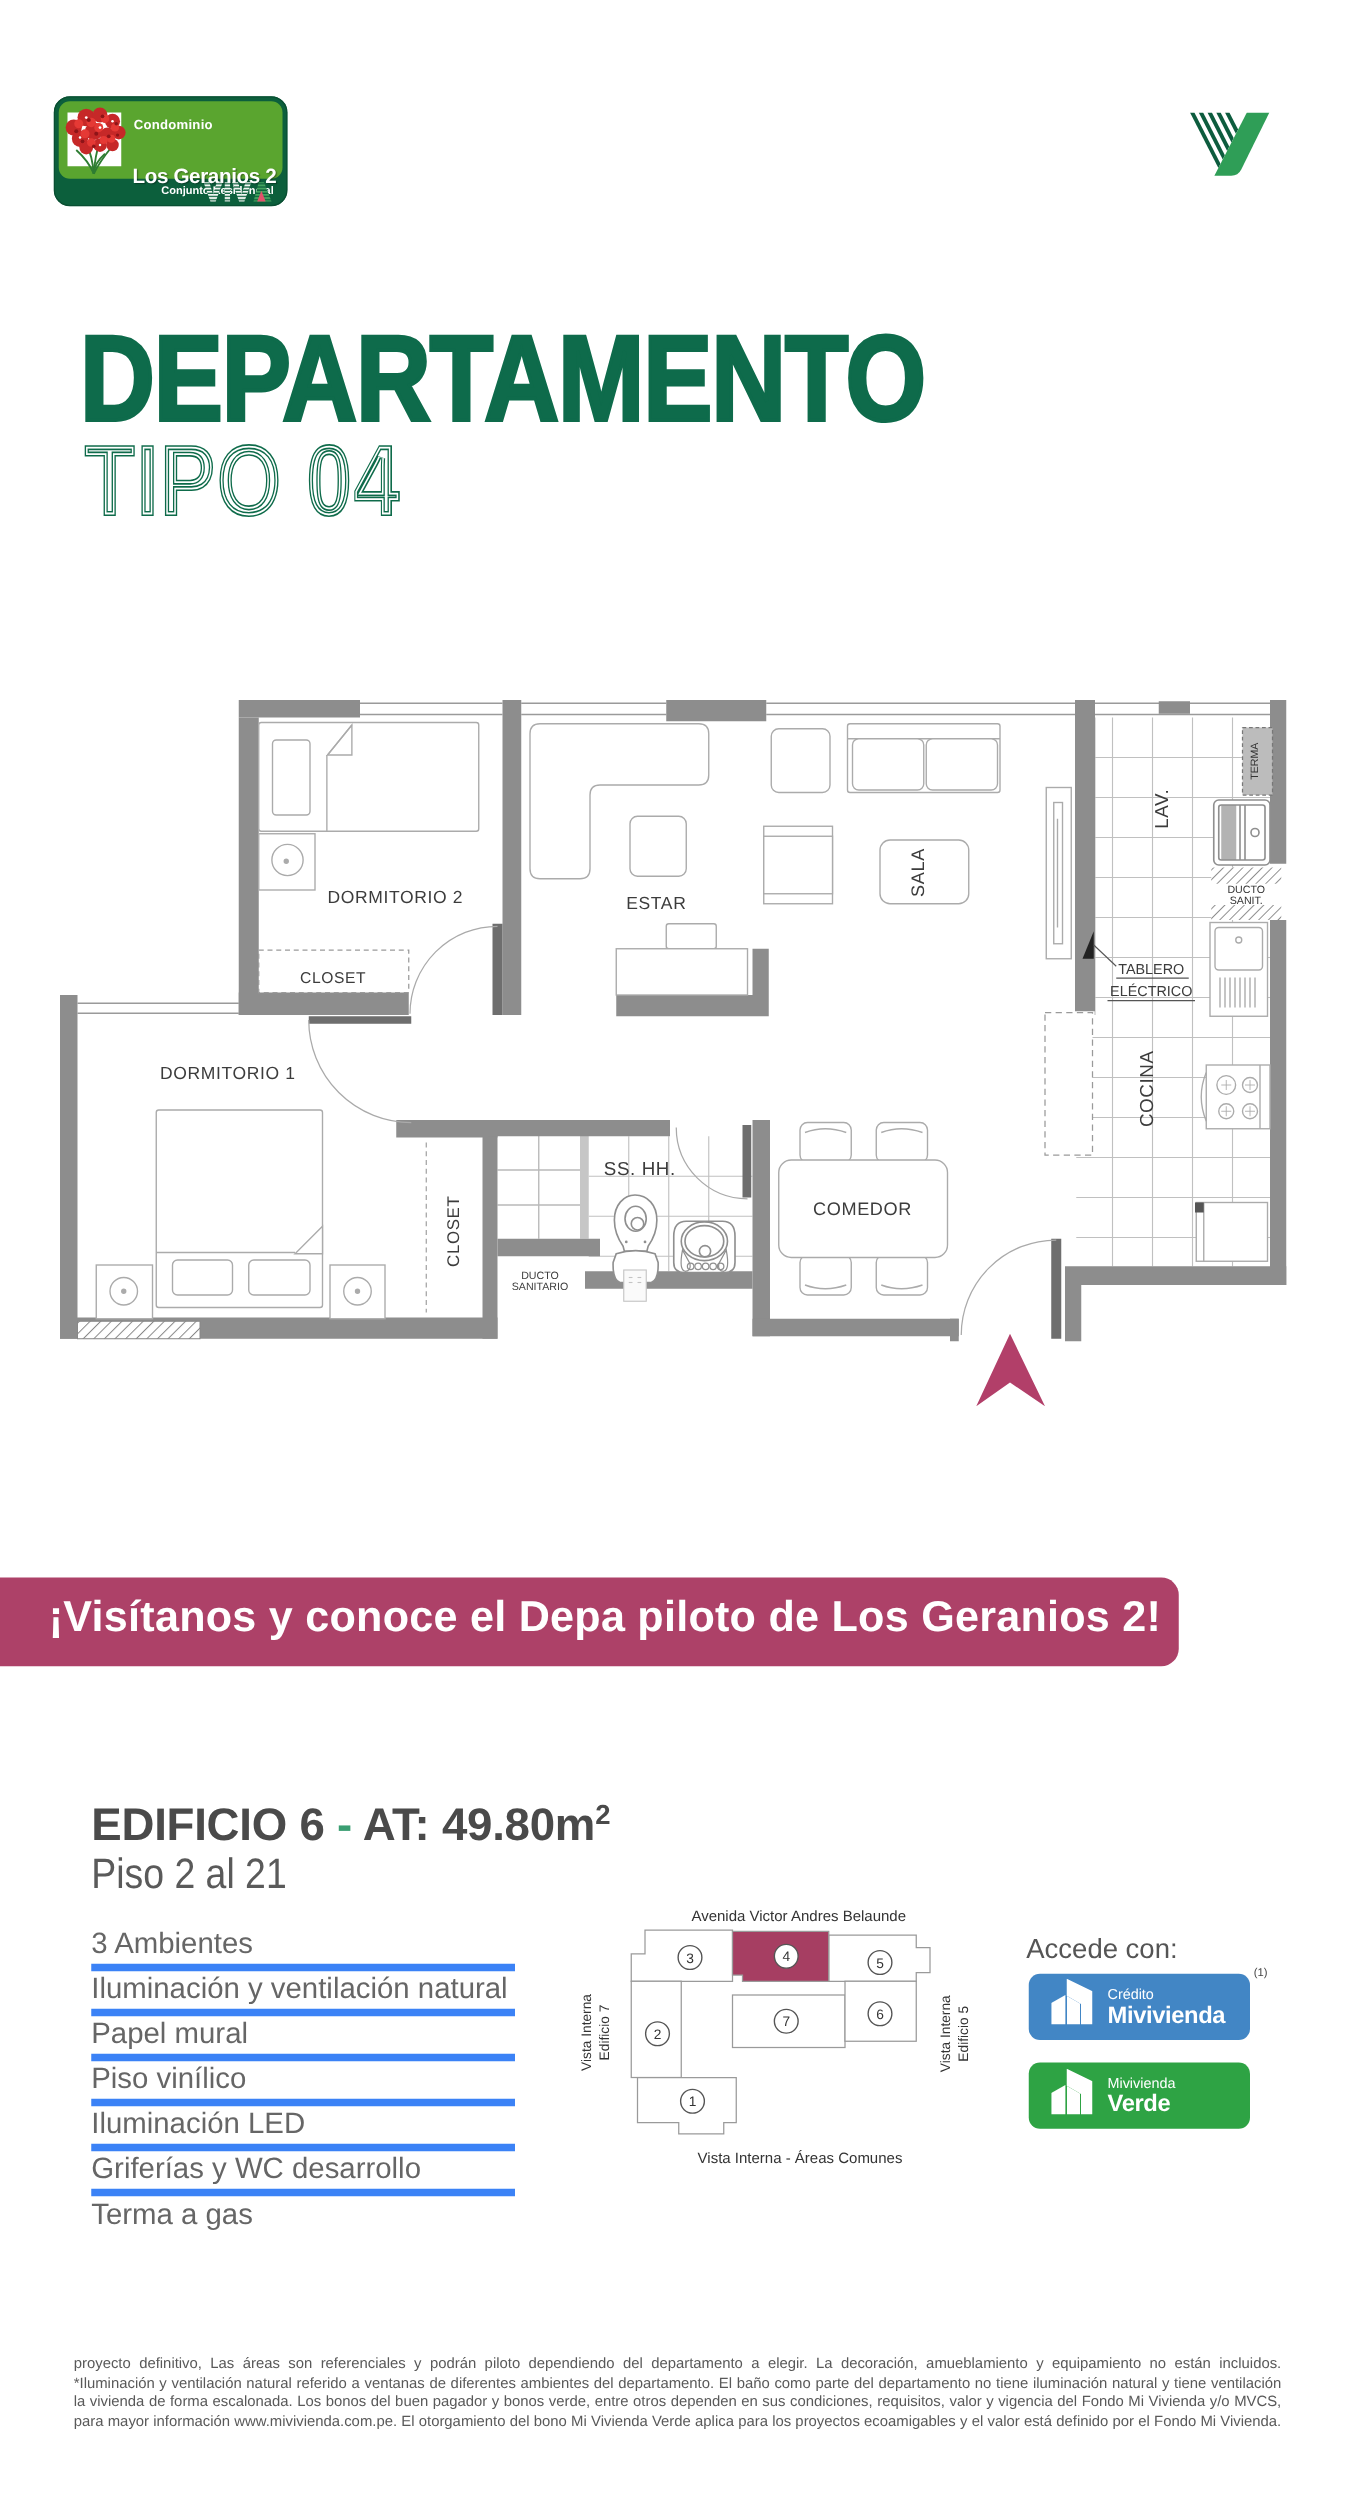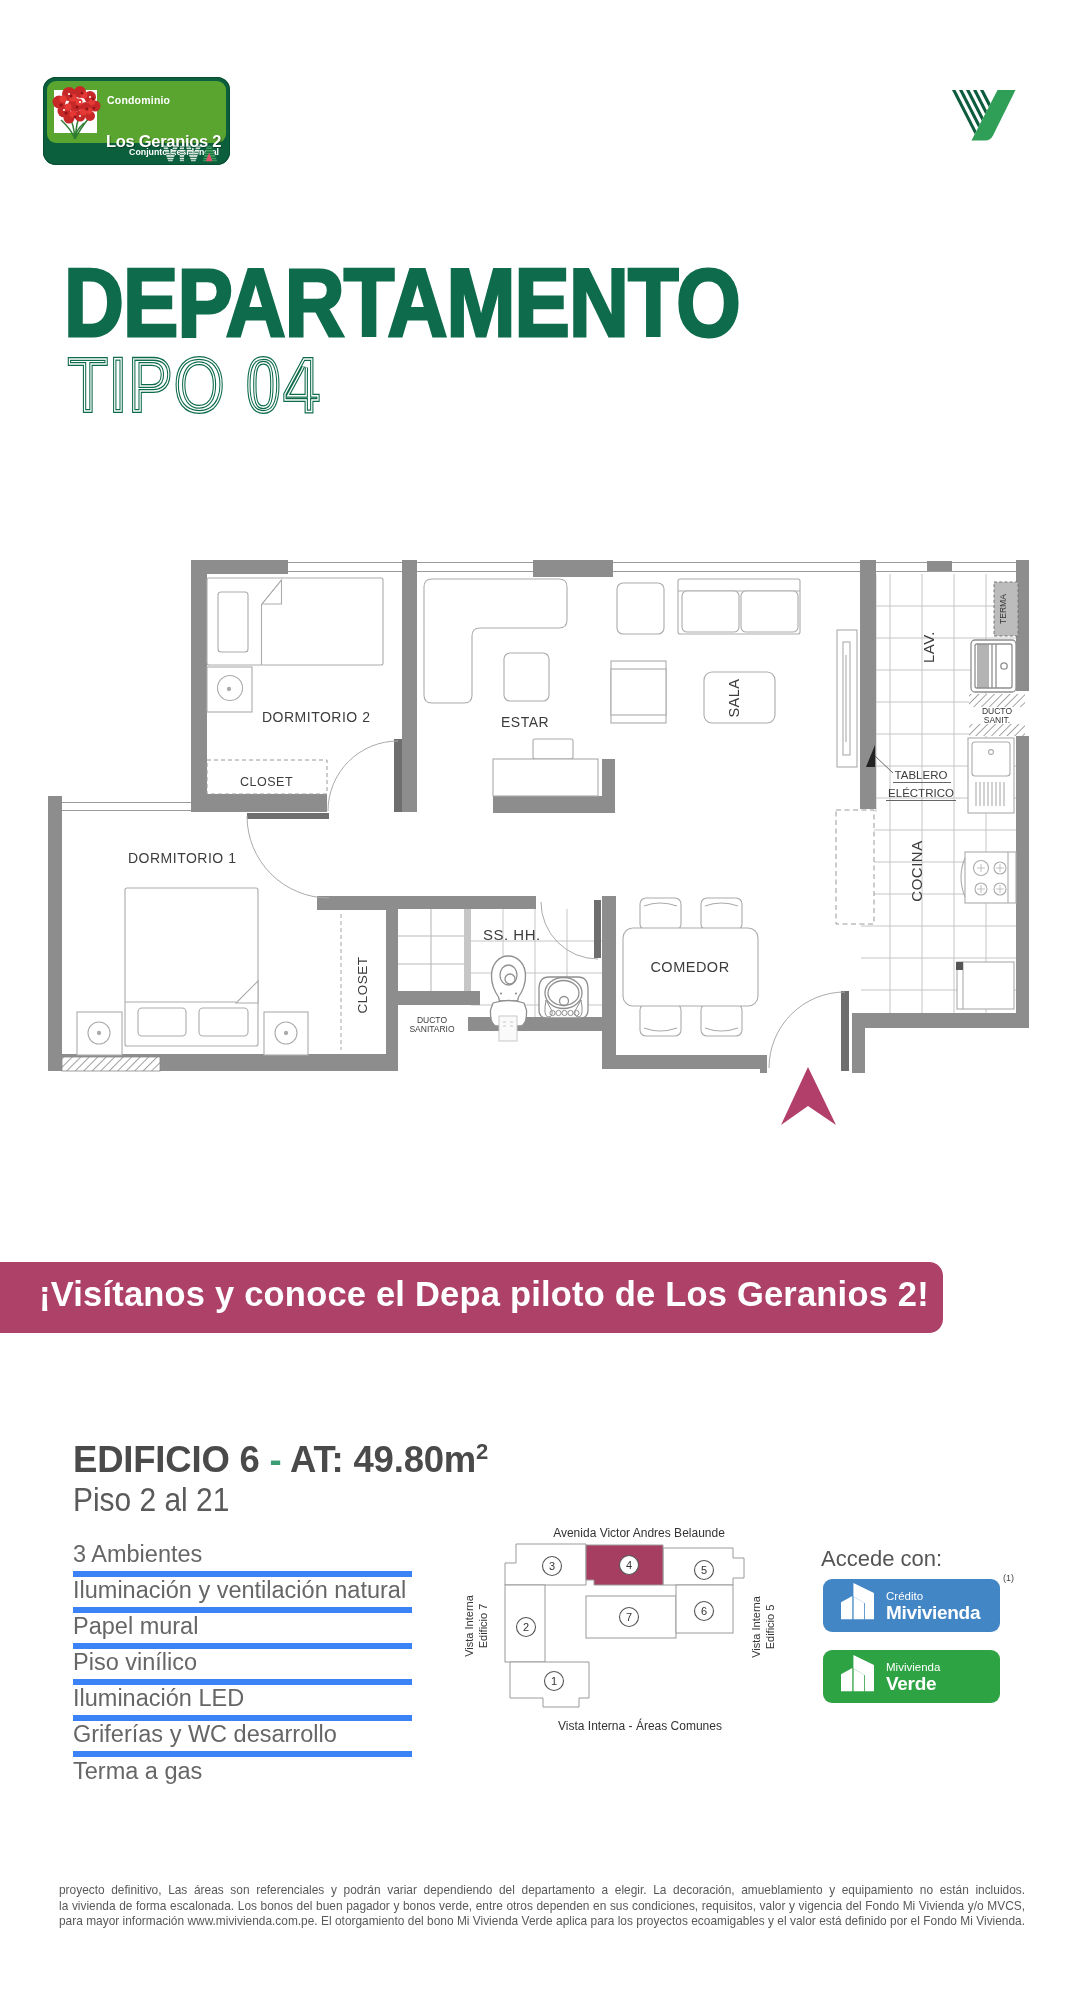--- a/index.html
+++ b/index.html
@@ -501,16 +501,17 @@
     <path d="M 0 19.3 L 11.3 13 V 36.3 H 0 Z" fill="#fff"></path>
     <path d="M 12.6 13.7 L 23 19.7 V 36.3 H 12.6 Z" fill="#fff"></path>
   </svg>
   <span class="txt">
       <span class="l1">Mivivienda</span>
       <span class="l2">Verde</span>
     </span>
 </div>
 
 <div class="abs" id="legal">
-  <div>proyecto definitivo, Las áreas son referenciales y podrán variar dependiendo del departamento a elegir. La decoración, amueblamiento y equipamiento no están incluidos.</div>
+  <div>proyecto definitivo, Las áreas son referenciales y podrán piloto dependiendo del departamento a elegir. La decoración, amueblamiento y equipamiento no están incluidos.</div>
+  <div>*Iluminación y ventilación natural referido a ventanas de diferentes ambientes del departamento. El baño como parte del departamento no tiene iluminación natural y tiene ventilación</div>
   <div>la vivienda de forma escalonada. Los bonos del buen pagador y bonos verde, entre otros dependen en sus condiciones, requisitos, valor y vigencia del Fondo Mi Vivienda y/o MVCS,</div>
   <div>para mayor información www.mivivienda.com.pe. El otorgamiento del bono Mi Vivienda Verde aplica para los proyectos ecoamigables y el valor está definido por el Fondo Mi Vivienda.</div>
 </div>
 
 </body></html>

